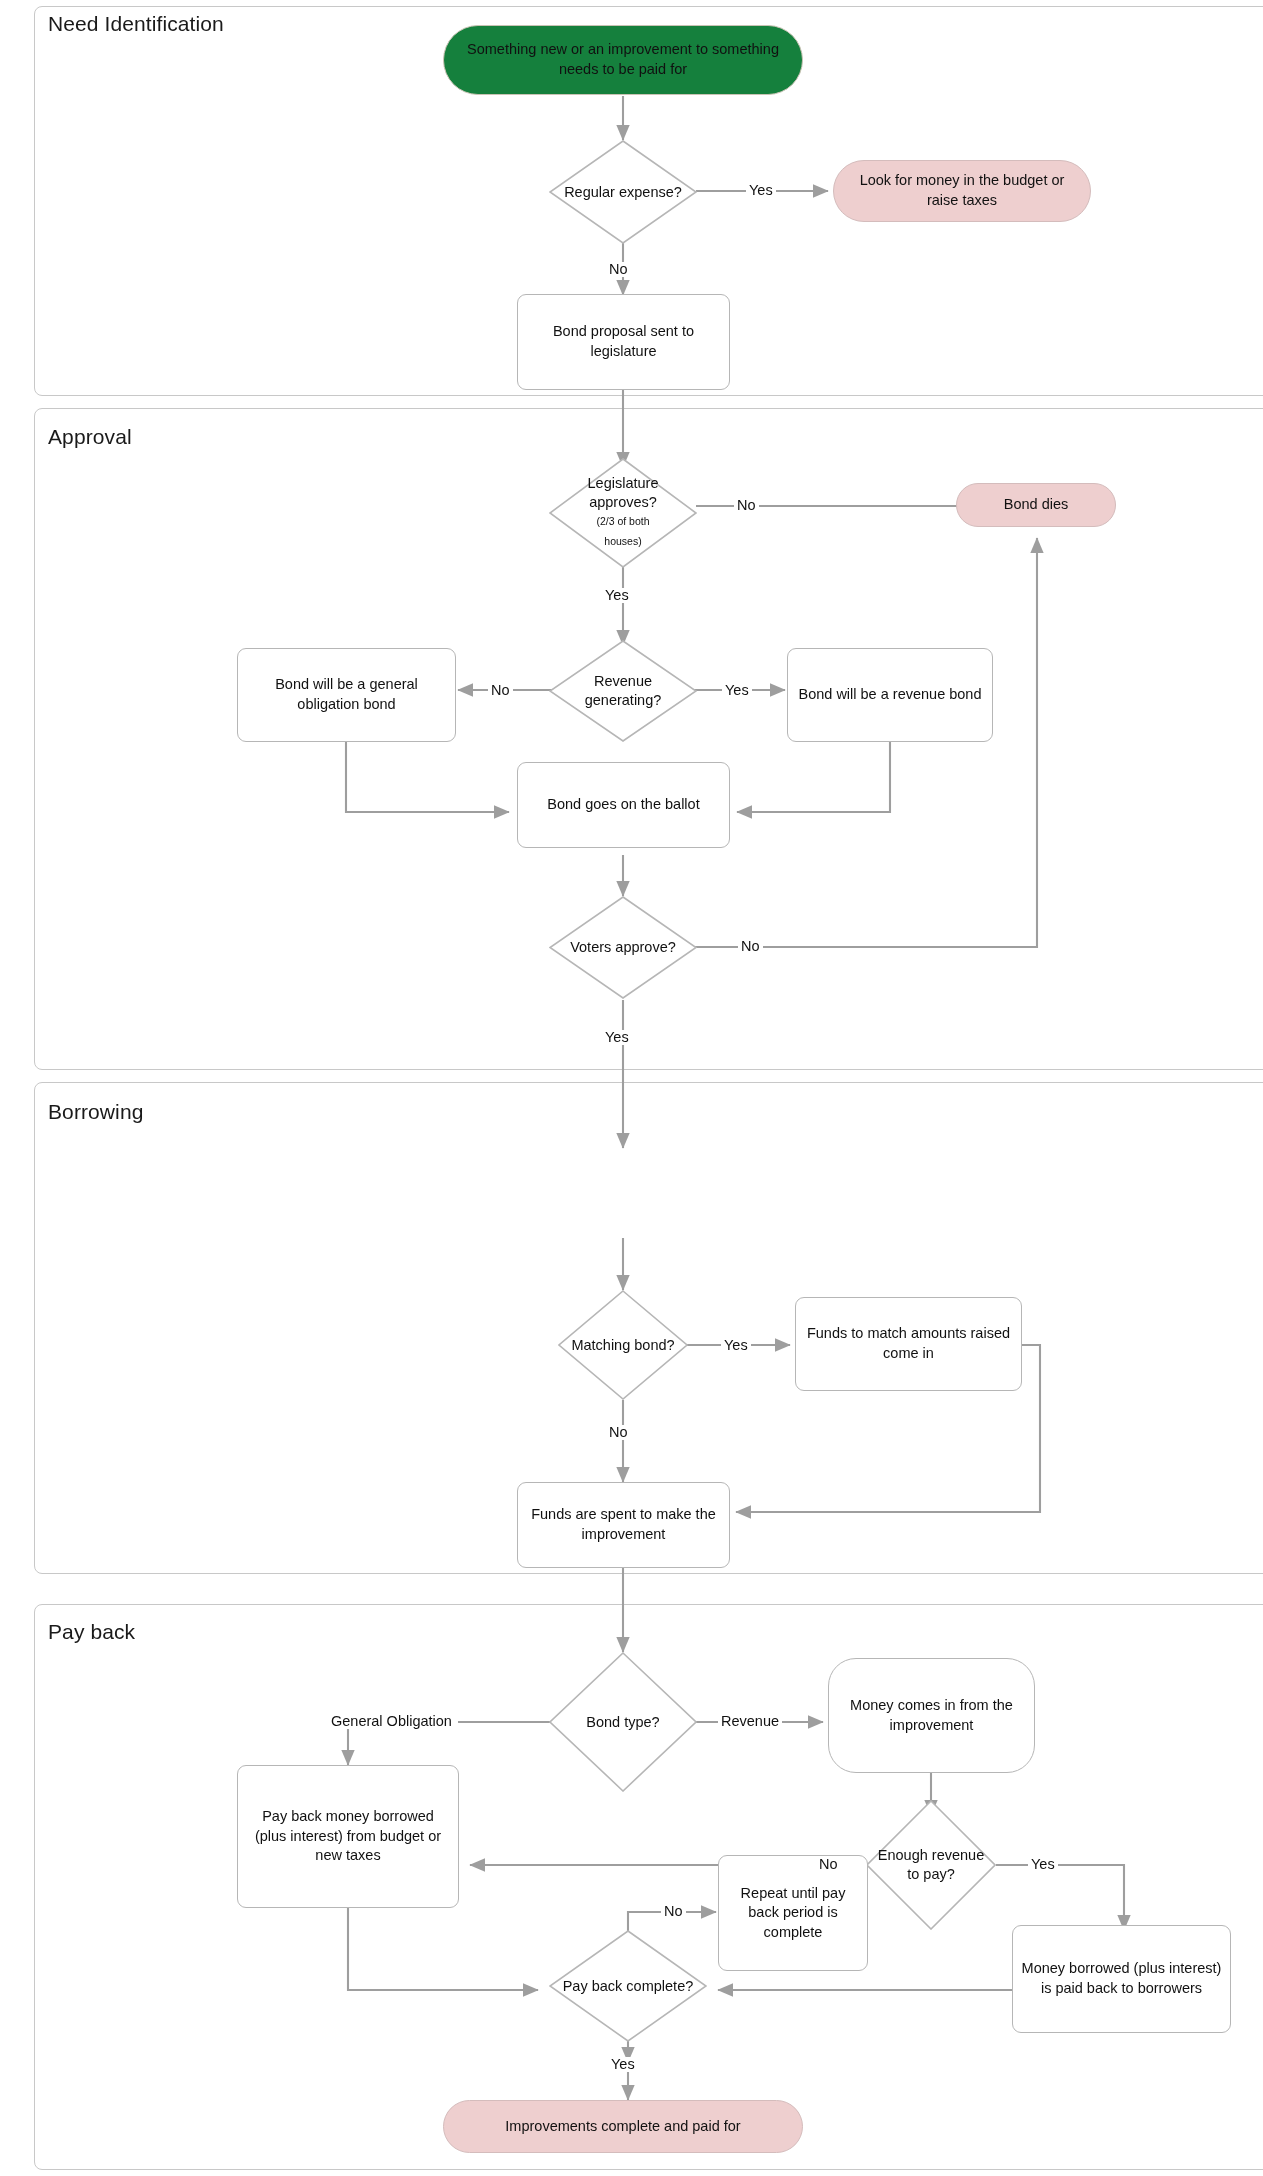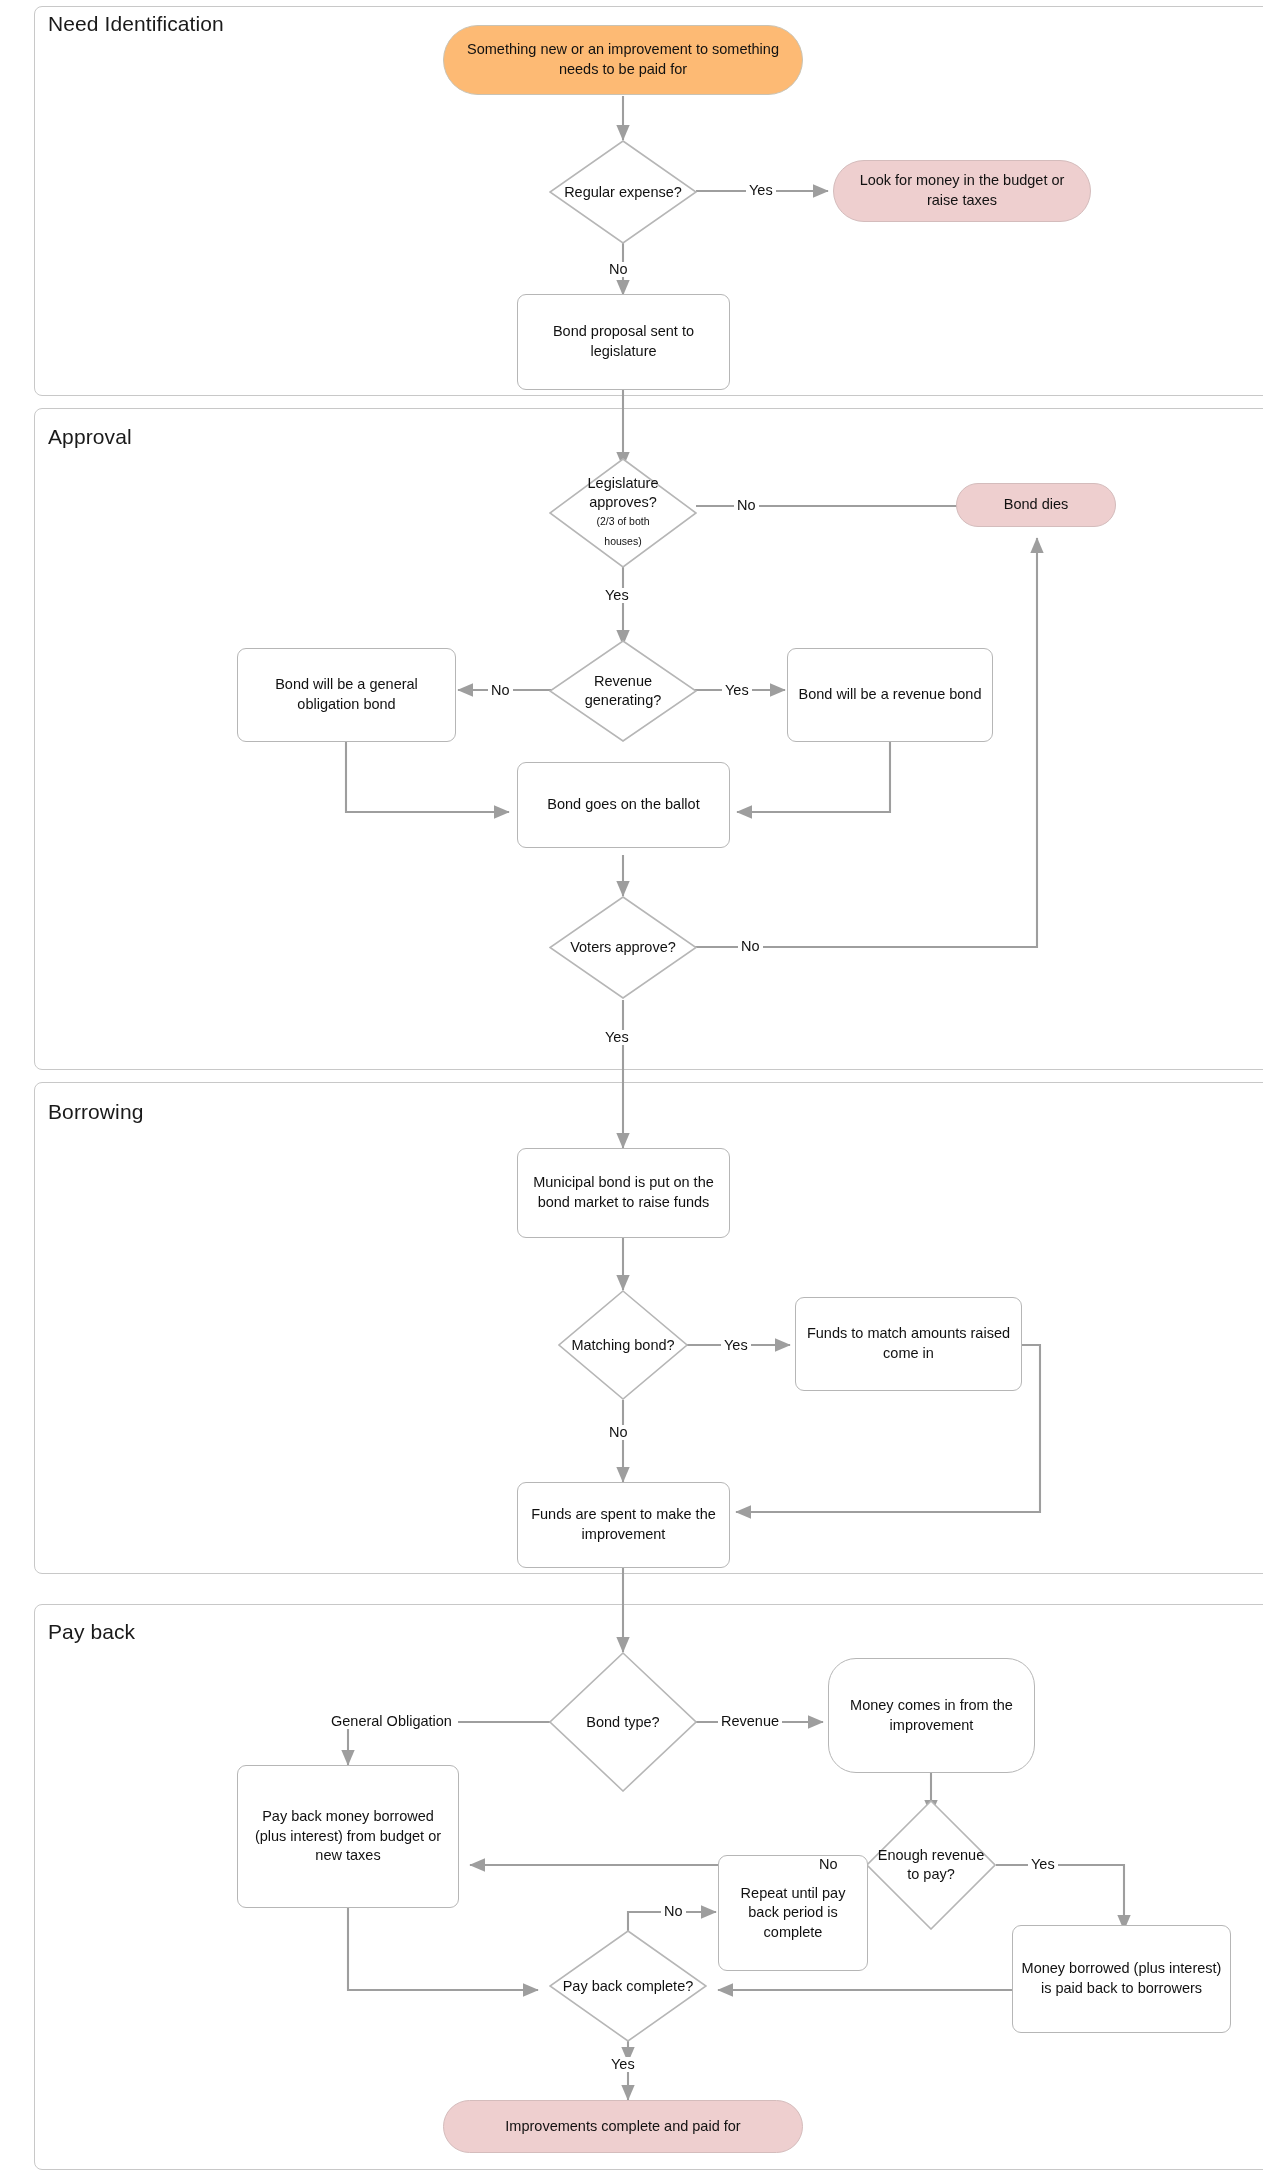--- a/index.html
+++ b/index.html
@@ -47,21 +47,21 @@
     padding: 4px 8px;
   }
   .node.process {
     border: 1.4px solid #b6b6b6;
     border-radius: 9px;
     background: #ffffff;
   }
   .node.terminator {
     border: 1.4px solid #c9c3b4;
     border-radius: 999px;
-    background: #fdba74;
+    background: #15803d;
   }
   .node.terminator.red {
     border: 1.4px solid #d4bcbc;
     background: #eecfcf;
   }
   .node.decision {
     border: none;
     background: transparent;
     flex-direction: column;
     line-height: 1.3;
@@ -225,23 +225,20 @@
     <span>Bond goes on the ballot</span>
   </div>
 
   <div class="node decision" style="left:521px; top:896px; width:148px; height:103px;">
     <svg class="diamond-shape" viewBox="0 0 148 103" preserveAspectRatio="none">
       <polygon points="74,1 147,51.5 74,102 1,51.5" fill="#ffffff" stroke="#b6b6b6" stroke-width="1.6"></polygon>
     </svg>
     <span class="dec-label">Voters approve?</span>
   </div>
 
-  <div class="node process" style="left:489px; top:1148px; width:213px; height:90px;">
-    <span>Municipal bond is put on the bond market to raise funds</span>
-  </div>
 
   <div class="node decision" style="left:530px; top:1290px; width:130px; height:110px;">
     <svg class="diamond-shape" viewBox="0 0 130 110" preserveAspectRatio="none">
       <polygon points="65,1 129,55 65,109 1,55" fill="#ffffff" stroke="#b6b6b6" stroke-width="1.6"></polygon>
     </svg>
     <span class="dec-label">Matching bond?</span>
   </div>
 
   <div class="node process" style="left:767px; top:1297px; width:227px; height:94px;">
     <span>Funds to match amounts raised come in</span>

